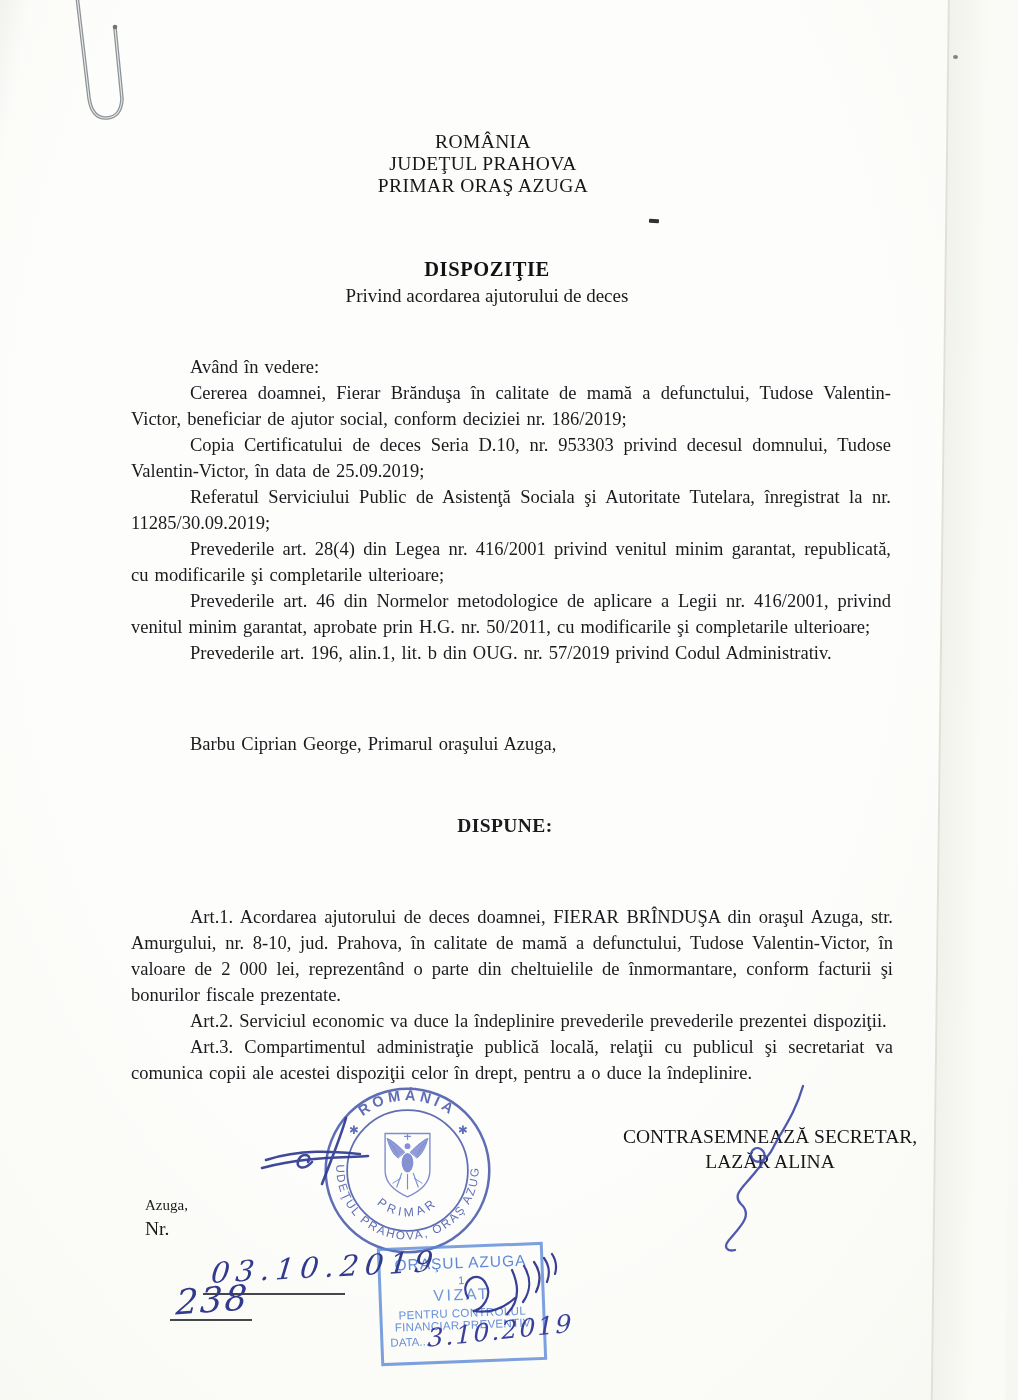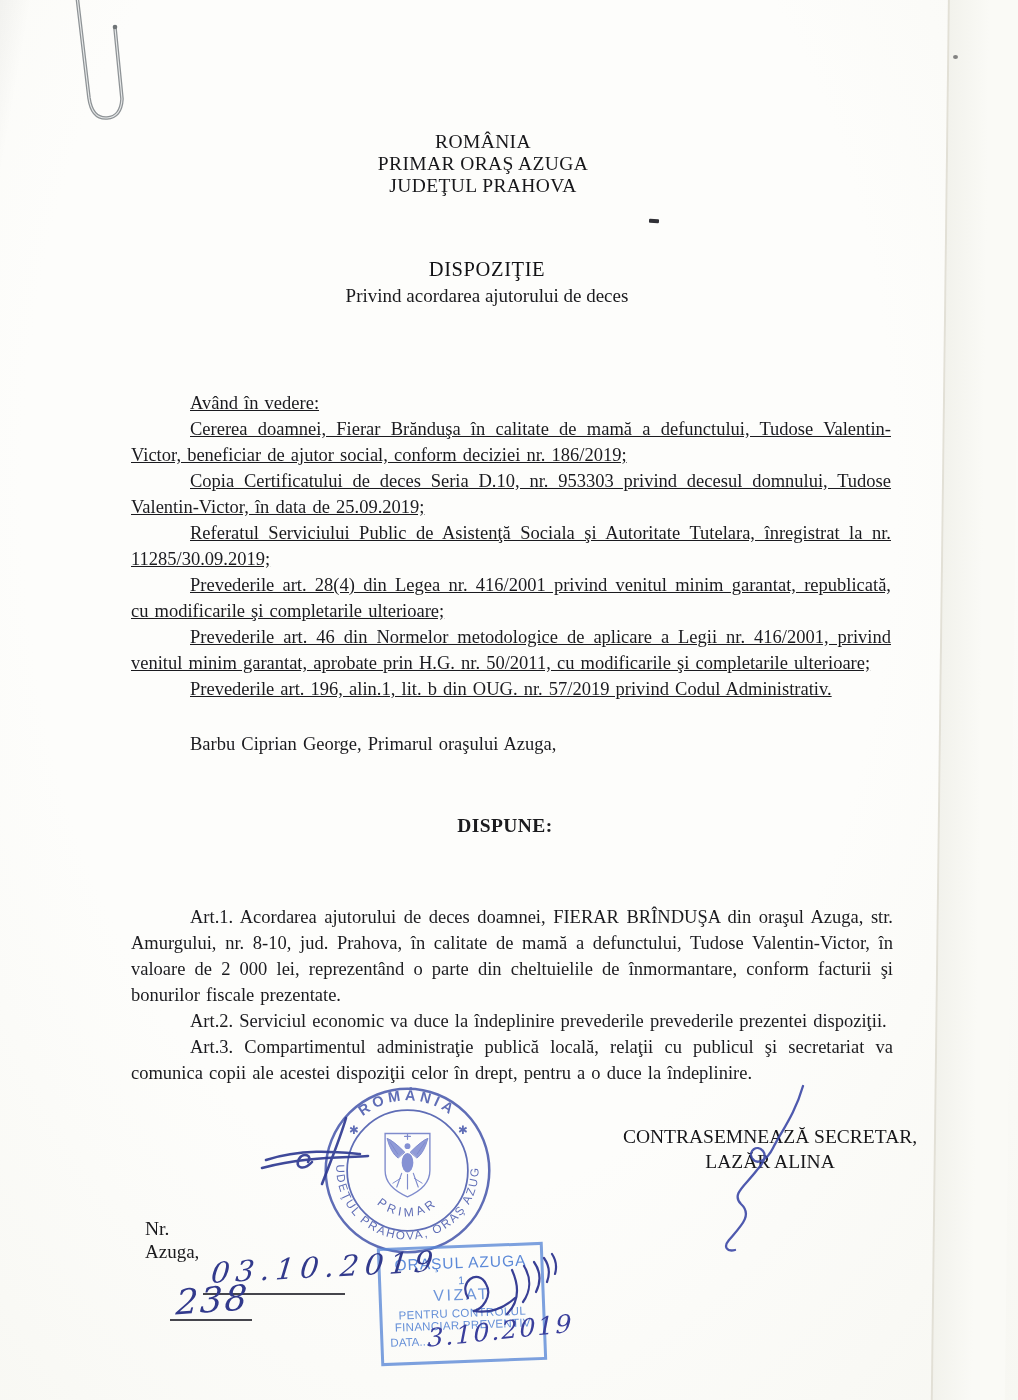--- a/index.html
+++ b/index.html
@@ -7,21 +7,21 @@
     position:relative;width:1018px;height:1400px;overflow:hidden;
     background:
       linear-gradient(100deg, rgba(0,0,0,0.04) 0%, rgba(0,0,0,0) 2.5%),
       radial-gradient(ellipse at 45% 35%, #fdfdfb 55%, #f7f7f2 100%);
     font-family:"Liberation Serif", serif;color:#1b1b1e;
   }
   .abs{position:absolute;}
   
   .center{text-align:center;}
   .hdr{font-size:19.5px;line-height:22px;letter-spacing:.4px;color:#17171a;}
-  .title-main{font-size:20.5px;font-weight:normal;letter-spacing:.6px;color:#121215;}
+  .title-main{font-size:20.5px;font-weight:bold;letter-spacing:.6px;color:#121215;}
   .title-sub{font-size:19px;margin-top:4px;color:#1a1a1d;}
   .doc-text{font-size:18.5px;line-height:26px;text-align:justify;word-spacing:1.5px;color:#1b1b1f;}
   .doc-text p{margin:0;text-indent:59px;}
   .heading-bold{font-size:19.5px;font-weight:bold;letter-spacing:.4px;}
   .sig{font-size:19.5px;line-height:25px;color:#17171a;}
   
   .rect-stamp{
     left:379px;top:1245px;width:160px;height:112px;
     border:3px solid rgba(88,134,214,.78);
     transform:rotate(-2.2deg);transform-origin:center;
@@ -53,30 +53,30 @@
 <div class="page">
 
   <svg class="abs" style="left:58px;top:0;" width="90" height="135" viewBox="0 0 90 135">
     <path d="M 19,-4 L 31,98 Q 34,119 49,118 Q 63,117 64,99 L 57,28" fill="none" stroke="#8e9396" stroke-width="3.6" stroke-linecap="round"></path>
     <path d="M 19,-4 L 31,98 Q 34,119 49,118 Q 63,117 64,99 L 57,28" fill="none" stroke="#e8eaea" stroke-width="1.1" stroke-linecap="round"></path>
     <circle cx="57" cy="27" r="2.3" fill="#6f7477"></circle>
   </svg>
 
   <div class="abs hdr center" style="left:0;top:131px;width:966px;">
     <div>ROMÂNIA</div>
+    <div>JUDEŢUL  PRAHOVA</div>
     <div>PRIMAR ORAŞ AZUGA</div>
-    <div>JUDEŢUL  PRAHOVA</div>
   </div>
 
   <div class="abs center" style="left:0;top:258px;width:974px;">
     <div class="title-main">DISPOZIŢIE</div>
     <div class="title-sub">Privind acordarea ajutorului de  deces</div>
   </div>
 
-  <div class="abs doc-text" style="left:131px;top:390px;width:760px;text-decoration:underline;">
+  <div class="abs doc-text" style="left:131px;top:354px;width:760px;">
     <p>Având în vedere:</p>
     <p>Cererea doamnei, Fierar Brănduşa în calitate de mamă a defunctului, Tudose Valentin-Victor, beneficiar de ajutor social, conform deciziei nr. 186/2019;</p>
     <p>Copia Certificatului de deces Seria D.10, nr. 953303 privind decesul domnului, Tudose Valentin-Victor, în data de 25.09.2019;</p>
     <p>Referatul Serviciului Public de Asistenţă Sociala şi Autoritate Tutelara, înregistrat la nr. 11285/30.09.2019;</p>
     <p>Prevederile art. 28(4) din Legea nr. 416/2001 privind venitul minim garantat, republicată, cu modificarile şi completarile ulterioare;</p>
     <p>Prevederile art. 46 din  Normelor metodologice de aplicare a Legii nr. 416/2001, privind venitul minim garantat, aprobate prin  H.G. nr. 50/2011, cu modificarile şi completarile ulterioare;</p>
     <p>Prevederile art. 196, alin.1, lit. b din  OUG. nr. 57/2019 privind Codul Administrativ.</p>
   </div>
 
   <div class="abs doc-text" style="left:131px;top:731px;width:760px;">
@@ -160,21 +160,21 @@
     <g fill="none" stroke="#2e3590" stroke-width="2.2" stroke-linecap="round" opacity=".95">
       <path d="M 20,58 c -10,-16 10,-30 18,-14 c 7,12 -4,26 -13,27 c 18,3 32,-4 42,-13"></path>
       <path d="M 64,30 c 9,20 5,34 -5,44"></path>
       <path d="M 76,26 c 8,13 6,26 -1,36"></path>
       <path d="M 86,22 c 7,10 7,20 2,30"></path>
       <path d="M 96,18 c 5,7 6,16 3,24"></path>
       <path d="M 104,14 c 4,6 5,13 3,20"></path>
     </g>
   </svg>
 
-  <div class="abs" style="left:145px;top:1241px;font-size:19px;text-align:right;">Azuga,</div>
+  <div class="abs" style="left:145px;top:1197px;font-size:15px;text-align:right;">Azuga,</div>
   <div class="abs hand hw-date" style="left:212px;top:1250px;">03.10.2019</div>
   <div class="abs uline" style="left:203px;top:1293px;width:142px;"></div>
 
   <div class="abs" style="left:145px;top:1218px;font-size:19.5px;text-align:right;">Nr.</div>
   <div class="abs hand hw-nr" style="left:176px;top:1280px;">238</div>
   <div class="abs uline" style="left:170px;top:1319px;width:82px;"></div>
 
   <div class="abs paper-edge"></div>
   <div class="abs speck"></div>
   <div class="abs dash"></div>

